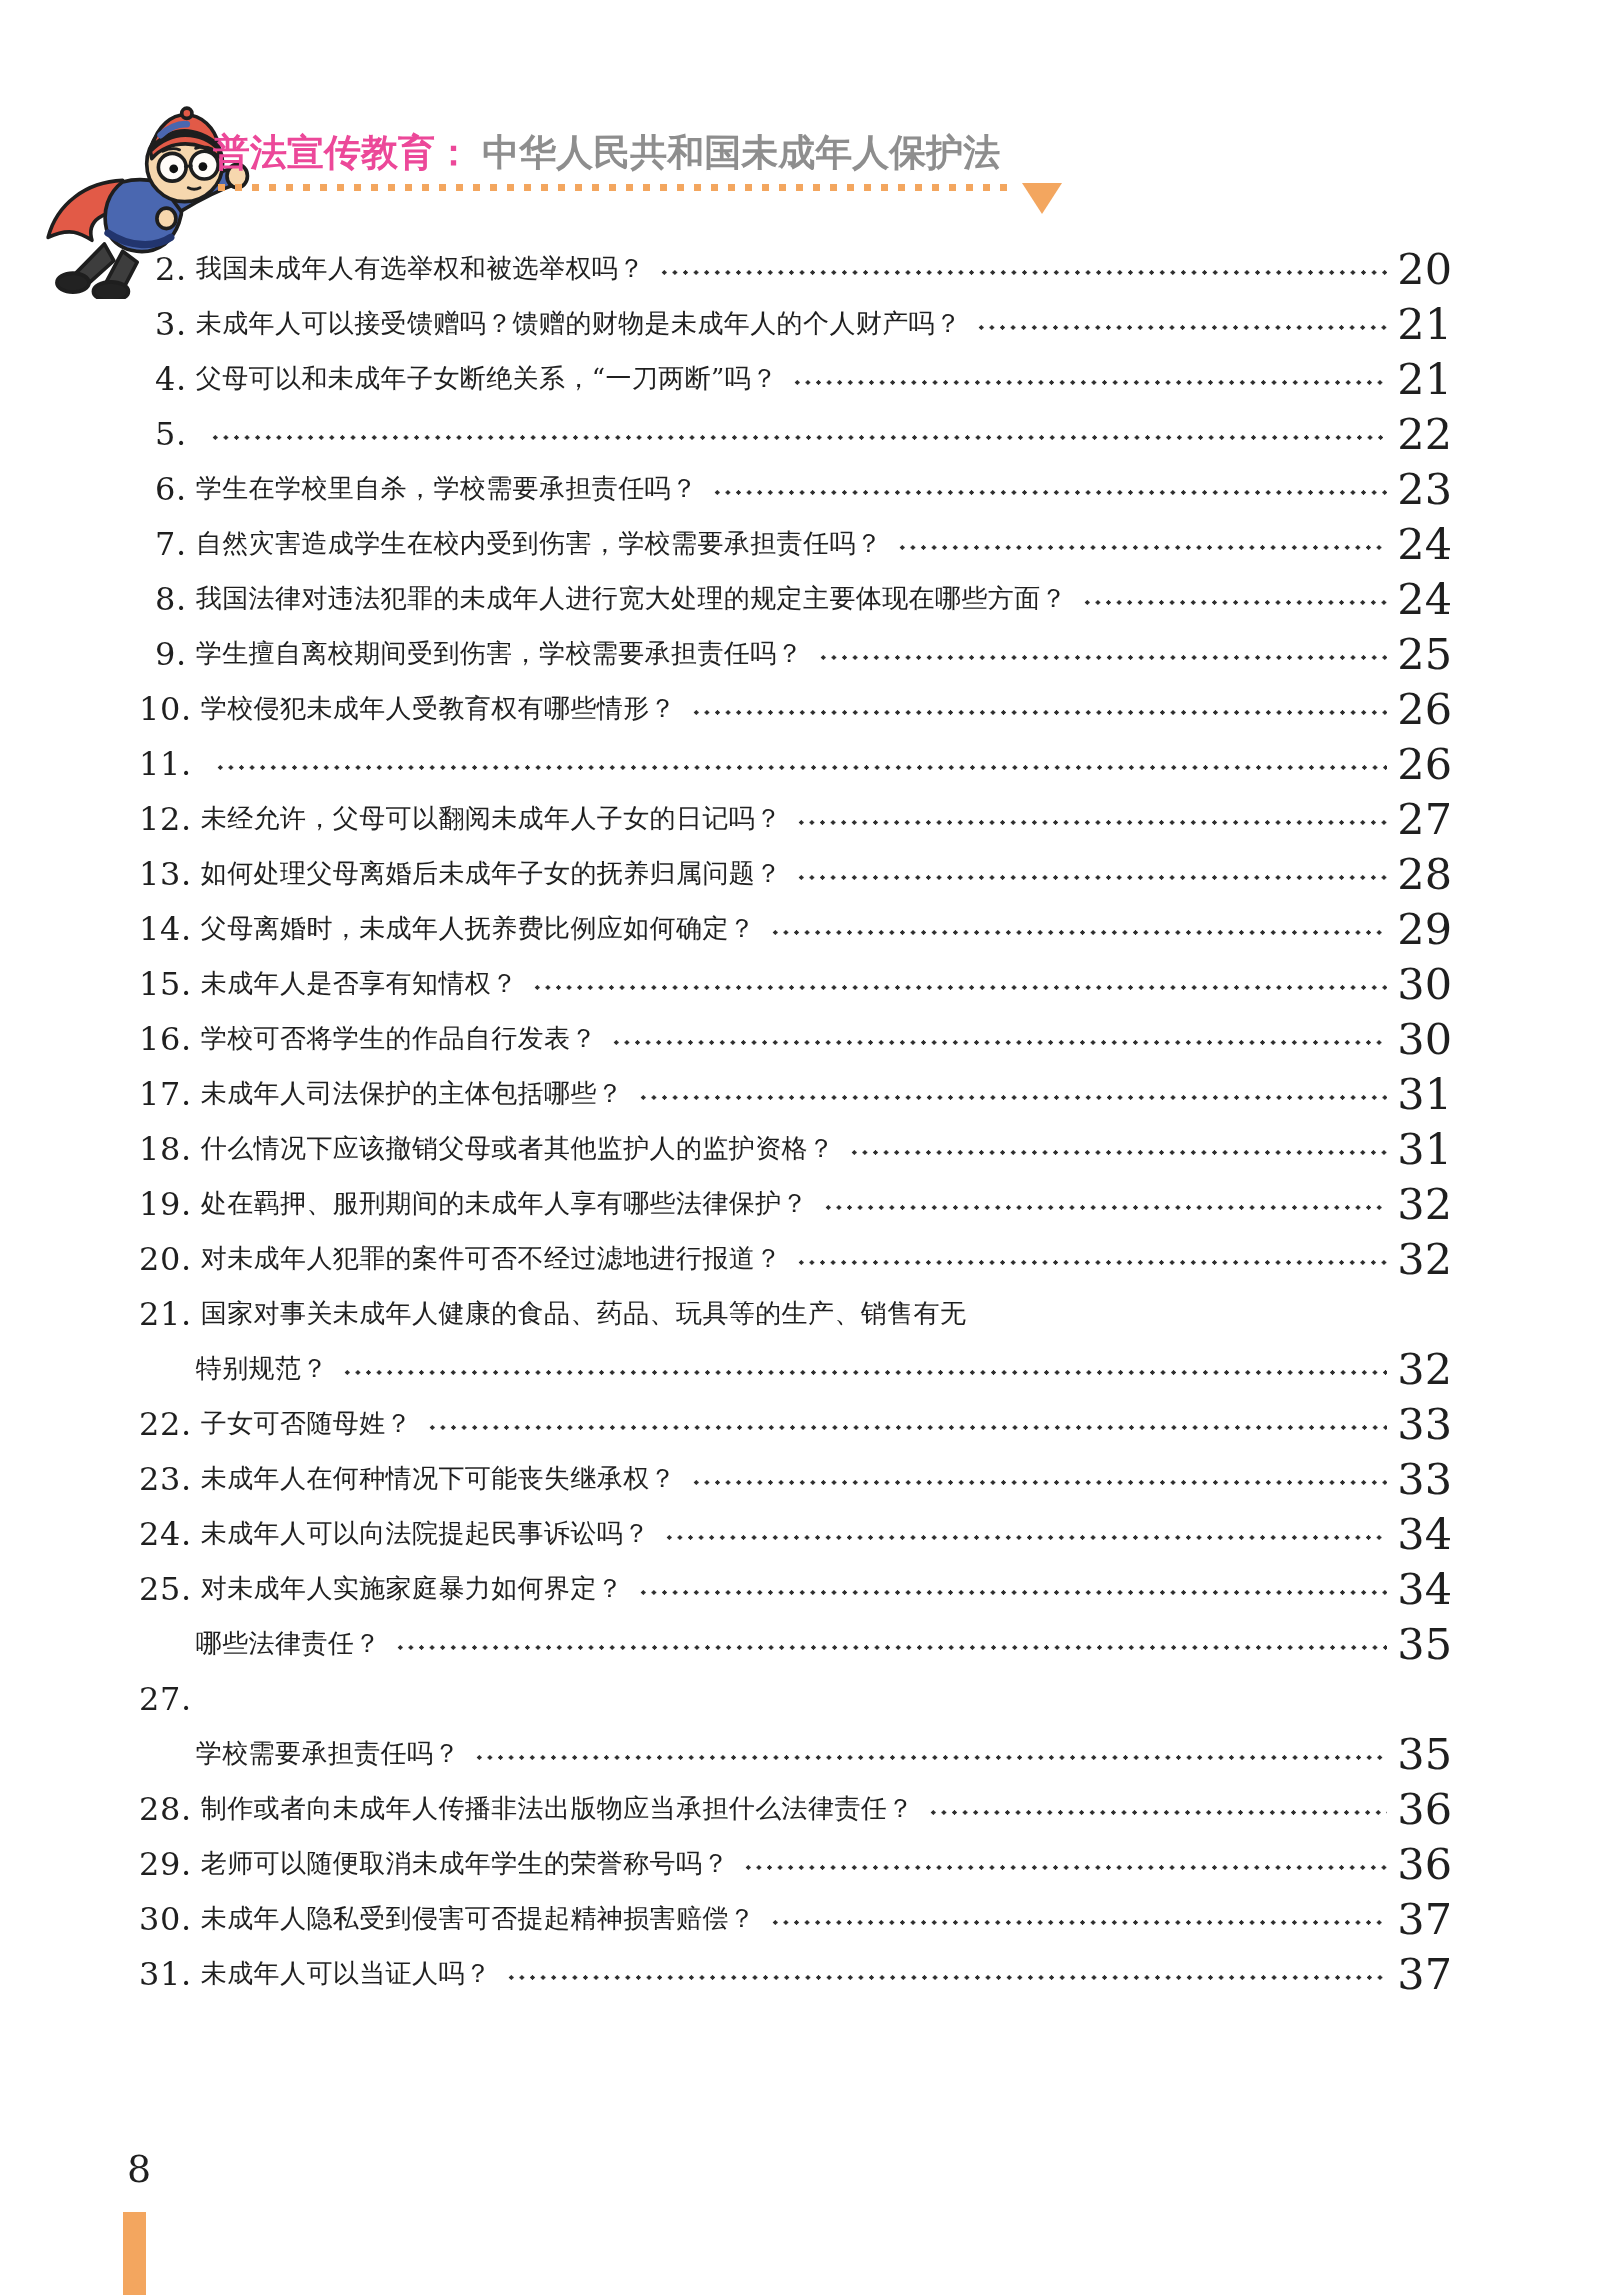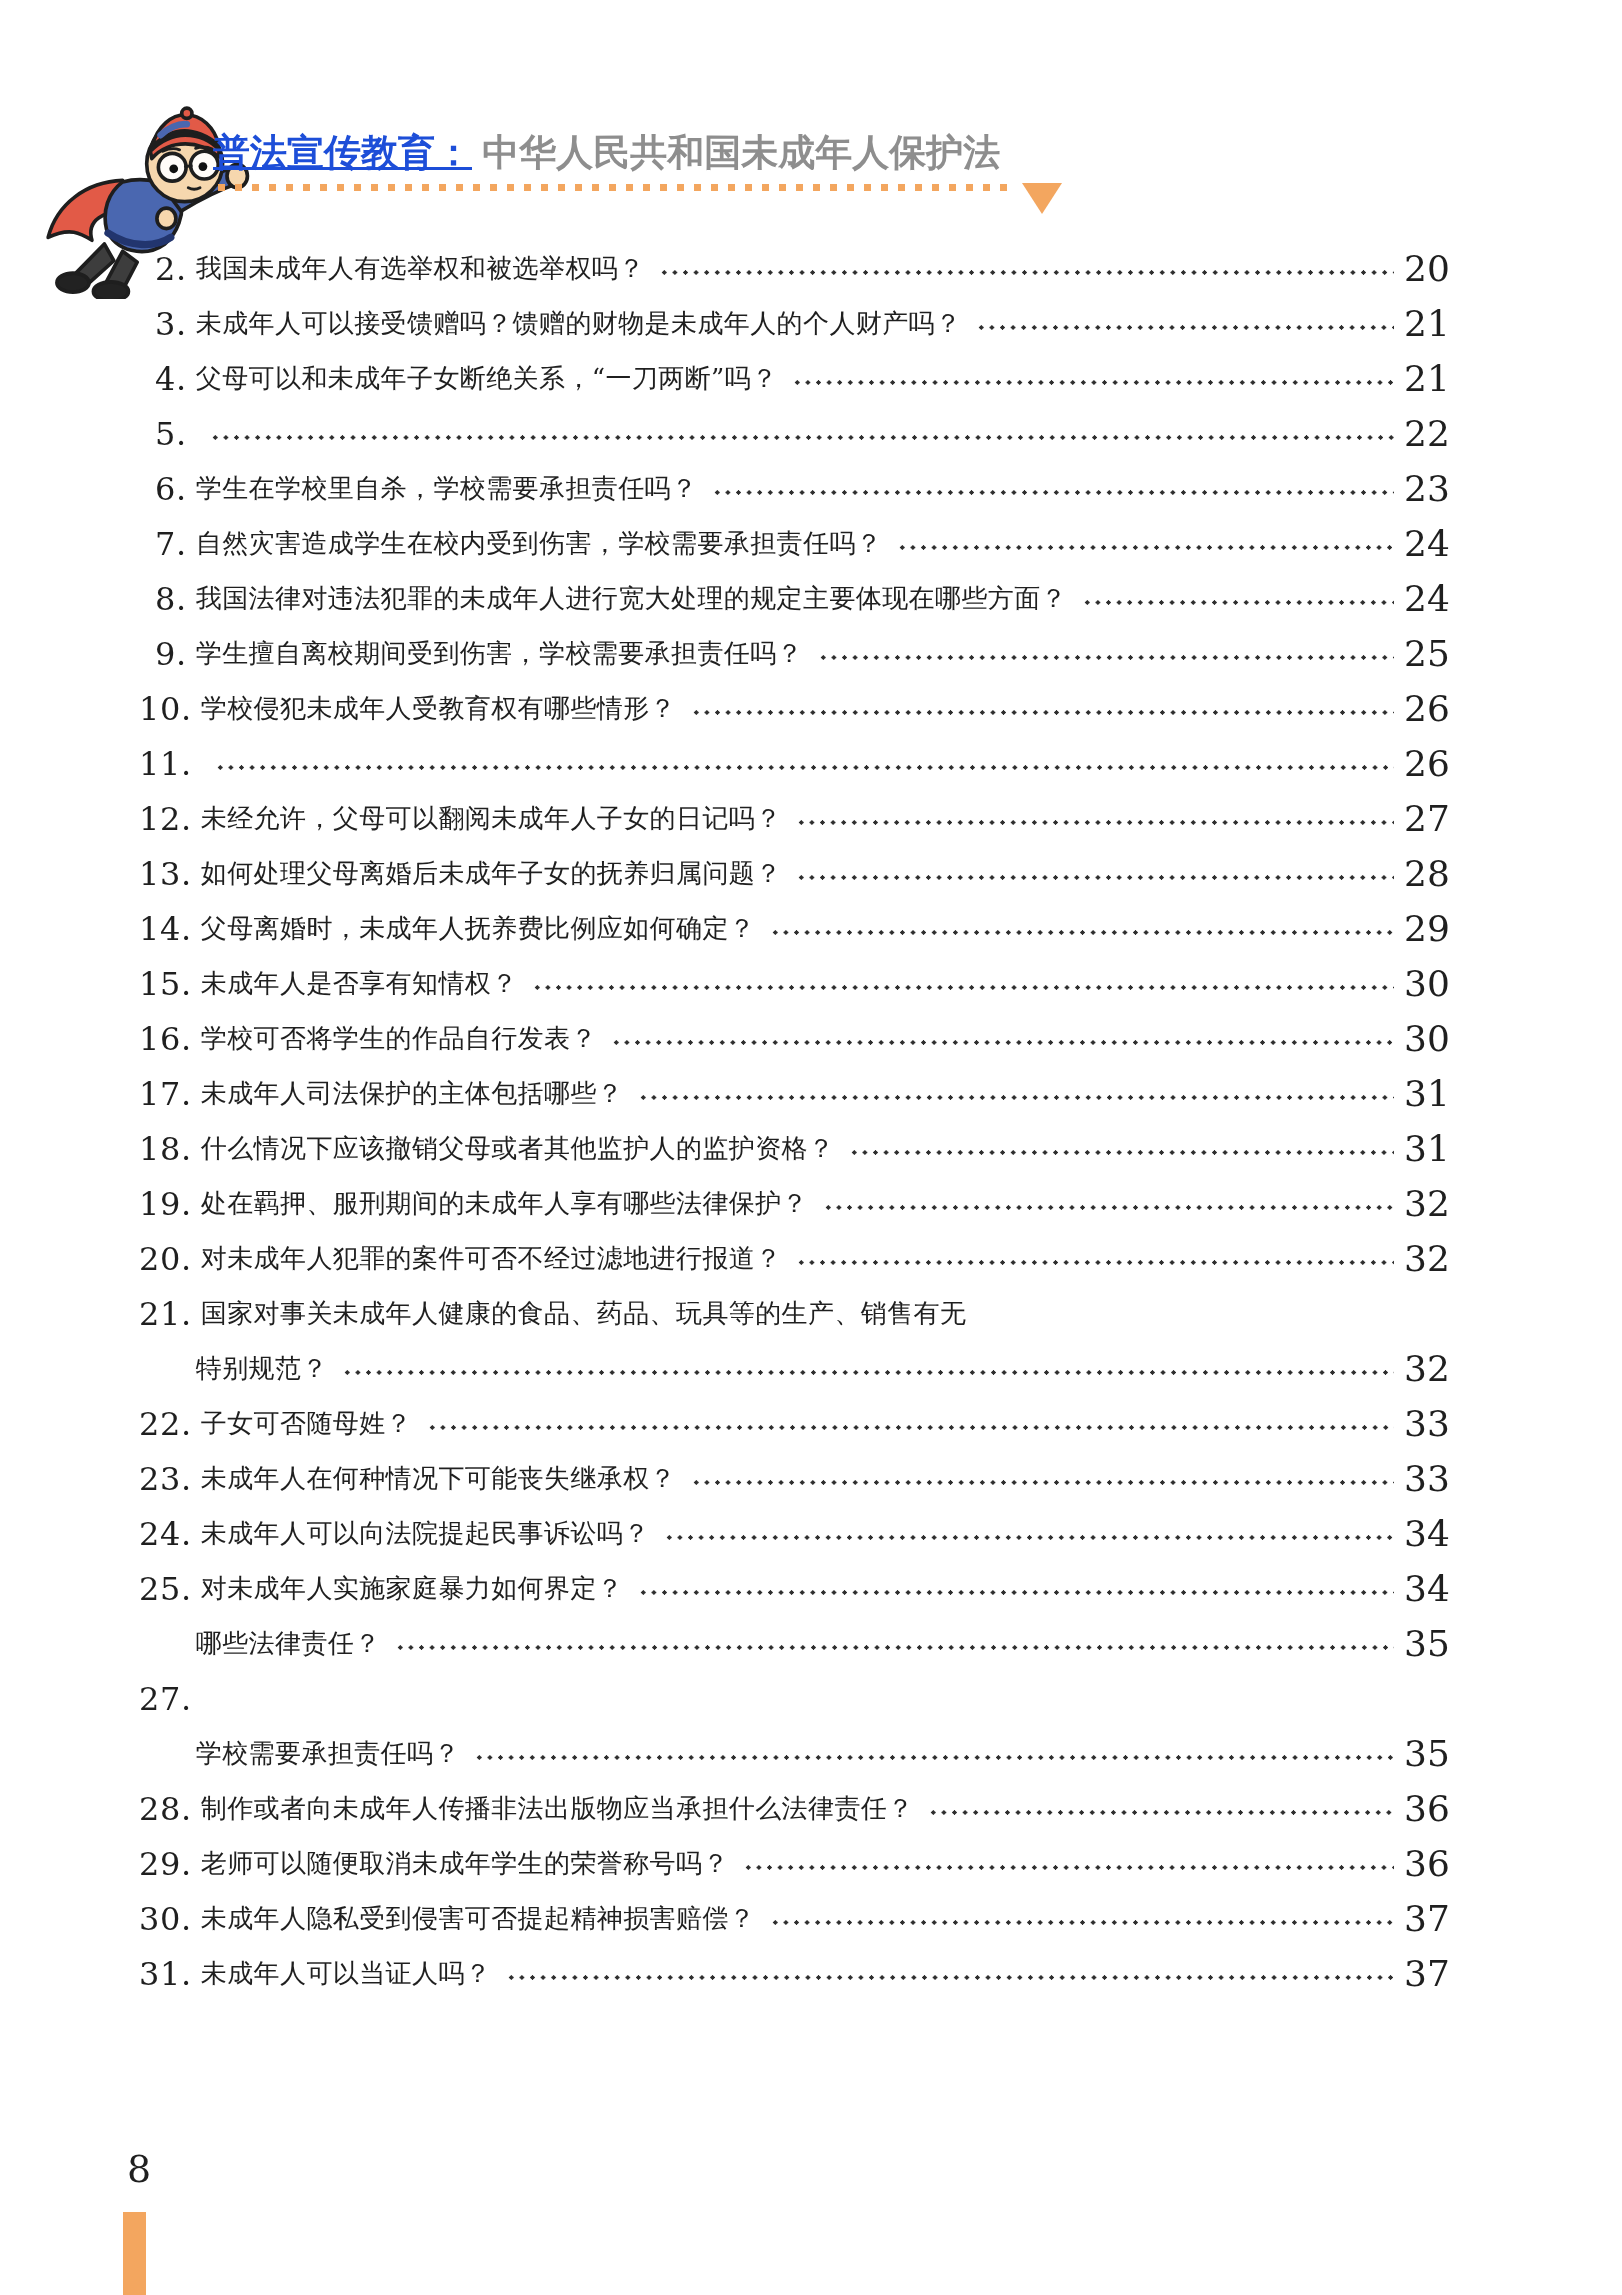--- a/index.html
+++ b/index.html
@@ -11,21 +11,21 @@
     font-family:"DejaVu Serif","Liberation Serif",serif;
     color:var(--text,#1f1f1f);
   }
   
   .mascot{position:absolute;left:35px;top:94px;width:219px;height:205px;}
   .title{
     position:absolute;left:213px;top:129px;height:47px;
     font-family:"DejaVu Sans","Liberation Sans",sans-serif;
     font-weight:700;font-size:37px;line-height:47px;white-space:nowrap;
   }
-  .title .t-black{color:#1d4ed8;text-decoration:underline;}
+  .title .t-black{color:#ec4899;}
   .title .t-gray{color:var(--gray,#8e8e8e);margin-left:10.2px;}
   .dotline{
     position:absolute;left:218px;top:184px;width:798px;height:6.6px;
     background-image:repeating-linear-gradient(90deg,var(--accent,#F3A65F) 0 6.6px,transparent 6.6px 17px);
   }
   .tri{
     position:absolute;left:1022px;top:183px;width:0;height:0;
     border-left:20px solid transparent;border-right:20px solid transparent;
     border-top:31px solid var(--accent,#F3A65F);
   }
@@ -35,21 +35,21 @@
   .toc-num{
     flex:0 0 48px;text-align:right;padding-right:8.8px;
     font-size:32px;letter-spacing:0.7px;
   }
   .toc-text{font-size:26px;white-space:nowrap;letter-spacing:0.4px;}
   .leader{
     flex:1 1 auto;height:8.8px;margin:7.3px 10.2px 0 14.6px;min-width:0;
     background-image:radial-gradient(circle,var(--leader,#2e2e2e) 2px,transparent 2.2px);
     background-size:10.6px 8.8px;background-repeat:repeat-x;background-position:left center;
   }
-  .toc-page{flex:0 0 48px;text-align:left;font-size:36px;}
+  .toc-page{flex:0 0 48px;text-align:left;font-size:43px;}
   
   .pnum{position:absolute;left:117px;top:2147px;width:44px;text-align:center;font-size:38px;}
   .obar{position:absolute;left:123px;top:2212px;width:22.7px;height:83px;background:var(--accent,#F3A65F);}
 </style>
 </head>
 <body>
 
 <div class="page">
 
   <svg class="mascot" viewBox="0 0 300 280" aria-hidden="true">

